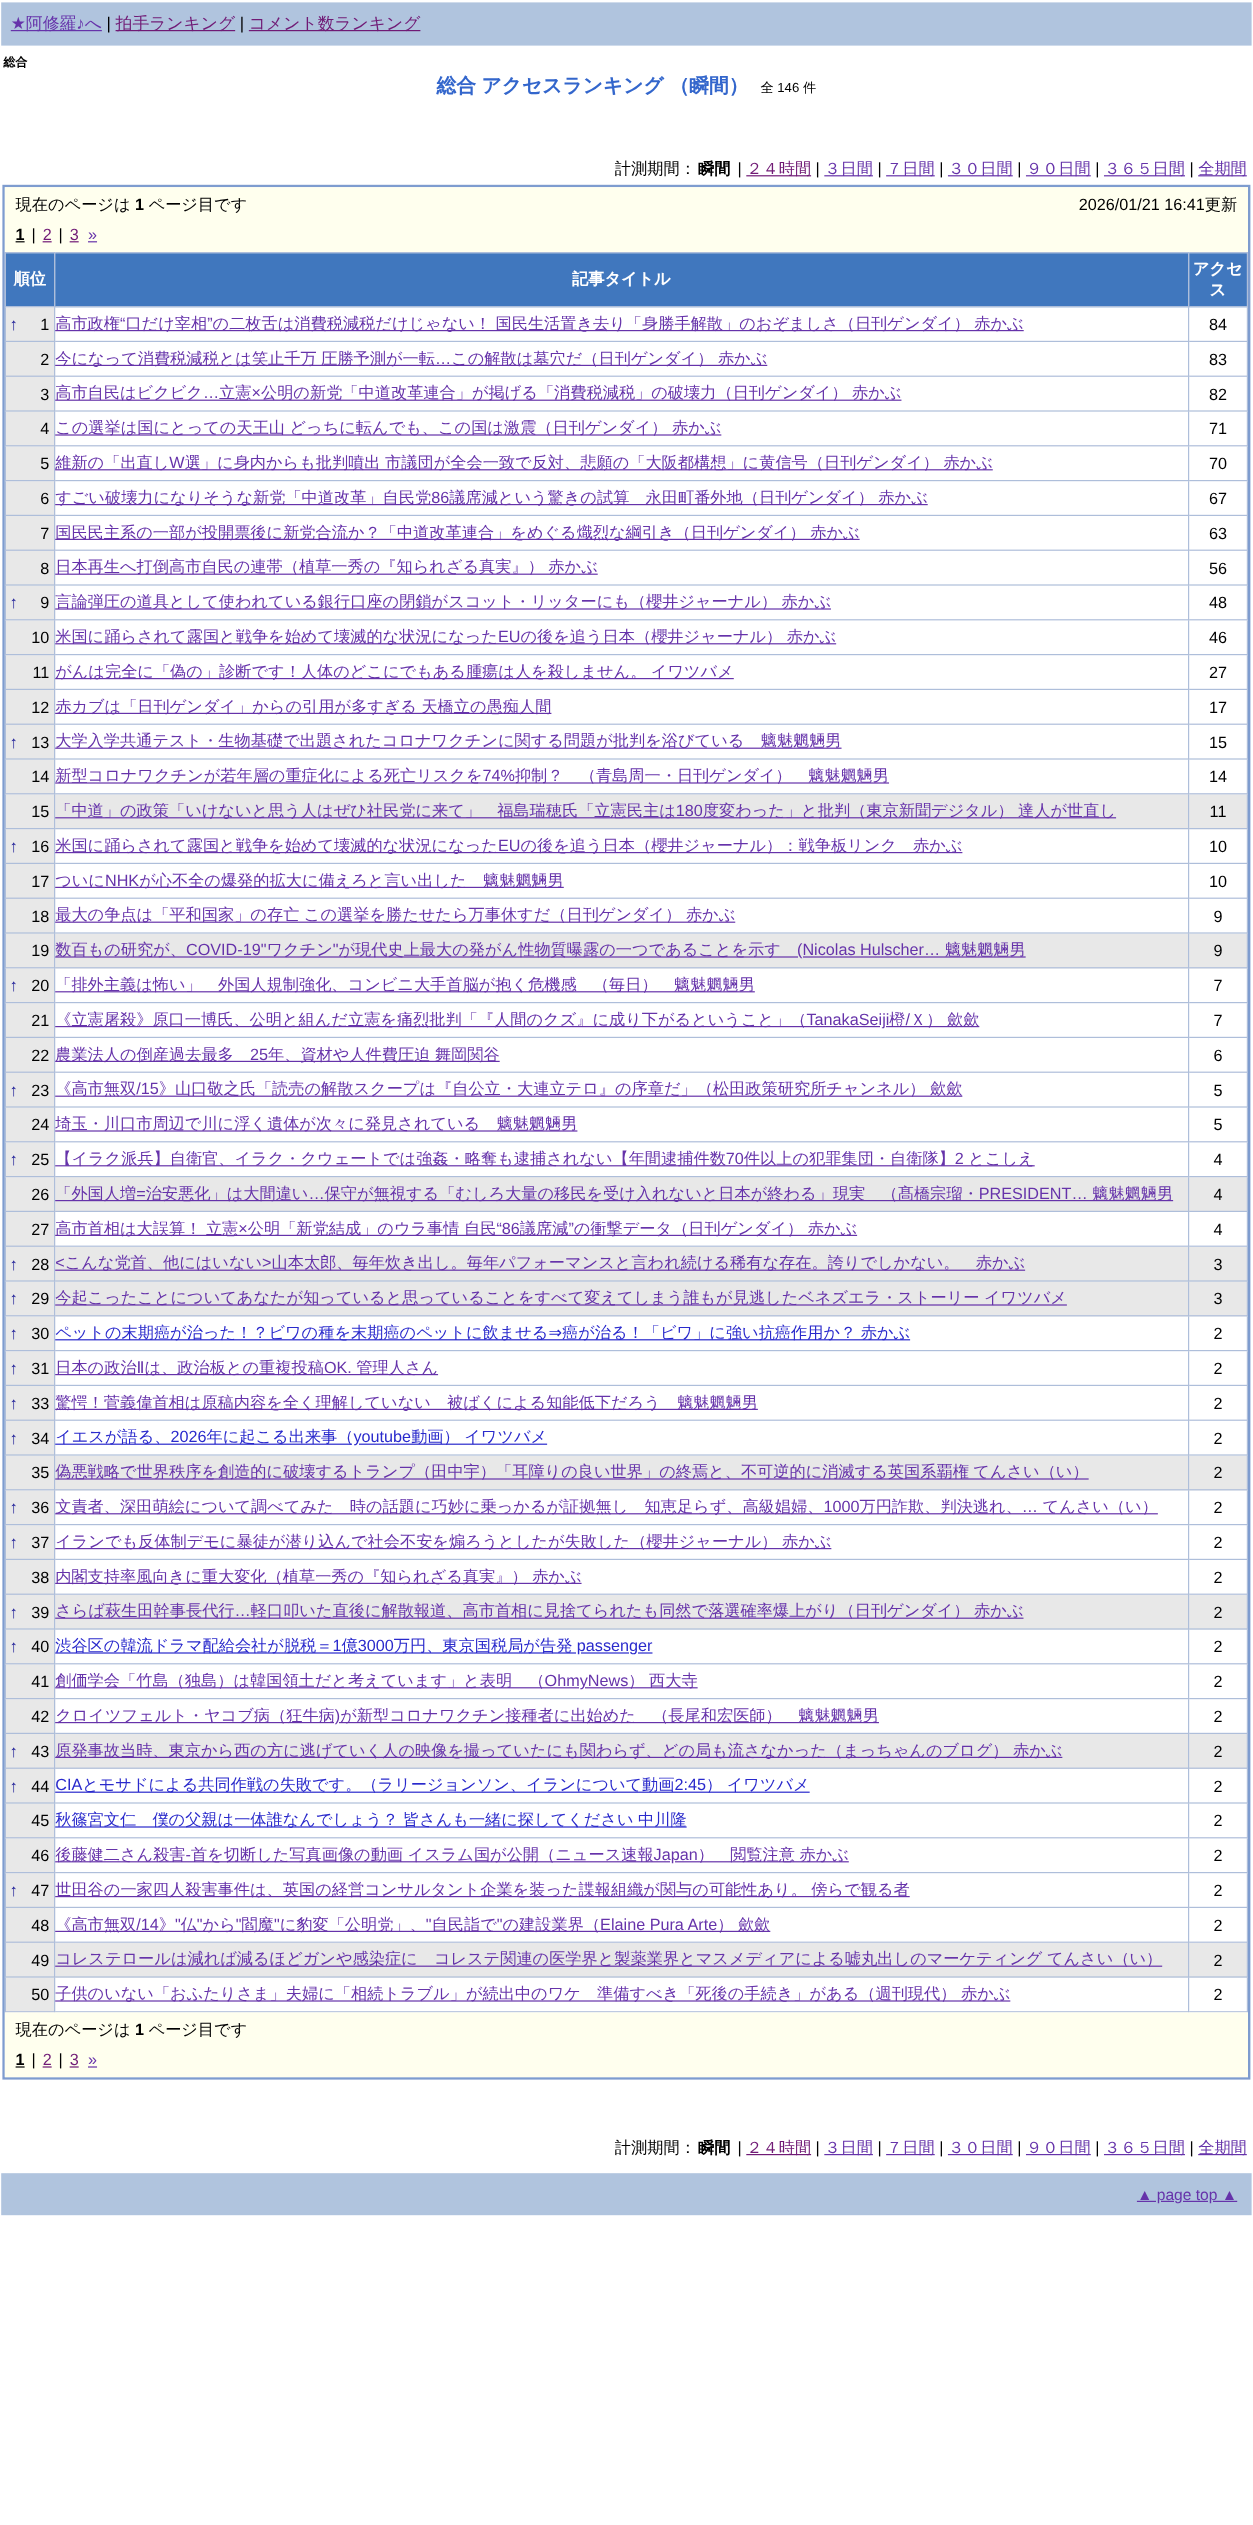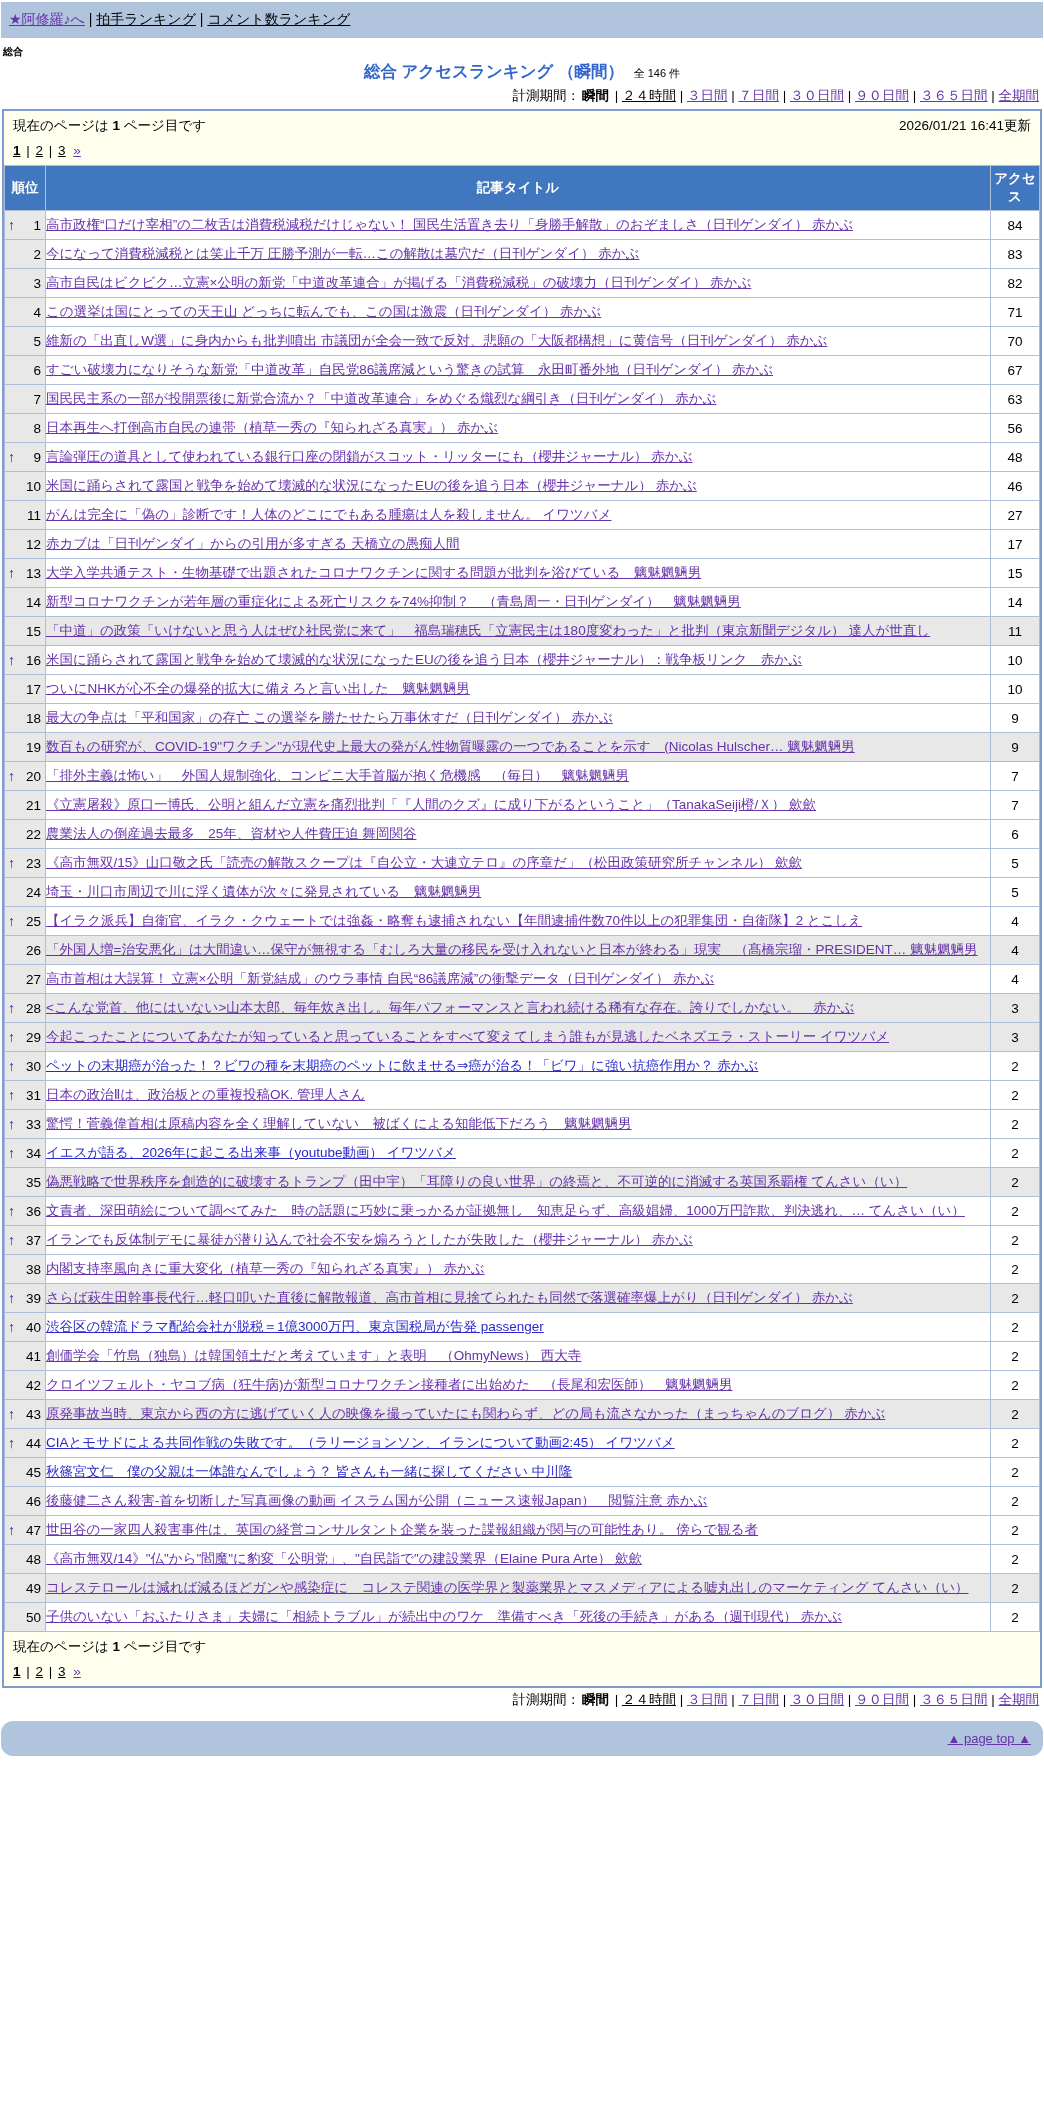--- a/index.html
+++ b/index.html
@@ -1,30 +1,30 @@
 <!DOCTYPE html>
 <html><head>
 <meta charset="utf-8">
 <style>
   html,body{margin:0;padding:0;background:#fff;color:#000;
     font-family:"Liberation Sans","DejaVu Sans",sans-serif;font-size:13px;}
   body{width:1044px;padding-bottom:34px;}
   a{text-decoration:underline;cursor:pointer;}
-  .lk-b{color:#000000;}
+  .lk-b{color:#701a75;}
   .lk-v{color:#6633AA;}
   .sep{color:#000;}
 
   .bar{background:#B0C4DE;margin:2px 1px 0 1px;padding:9px 8px;font-size:14px;}
-  .bar.foot{margin-top:8px;text-align:right;padding:10px 12px;font-size:13px;border-radius:12px;}
+  .bar.foot{margin-top:8px;text-align:right;padding:10px 12px;font-size:13px;}
 
   .category{font-size:10px;font-weight:bold;padding:7px 3px 0 3px;}
   .pagetitle{text-align:center;padding:2px 0 1px 0;}
   .pagetitle .main{color:#3366CC;font-weight:bold;font-size:16.5px;}
   .pagetitle .total{font-size:11px;color:#000;margin-left:6px;}
-  .period{text-align:right;padding:3px 5px 4px 0;font-size:13.5px;}
+  .period{text-align:right;padding:3px 5px 4px 0;font-size:13.5px;margin-top:45px;}
   .period b{margin:0 2px;}
 
   .box{margin:0 2px;border:2px solid #7E9CCF;}
   .infobar{background:#FFFFEE;padding:6px 9px 7px 9px;font-size:13.5px;}
   .info-top{display:flex;justify-content:space-between;}
   .pager{padding-top:8px;}
   .pager .cur{font-weight:bold;text-decoration:underline;color:#000;margin-right:2px;}
   .pager a{margin:0 2px;}
 
   table{width:100%;border-collapse:collapse;font-size:13.5px;table-layout:fixed;}

